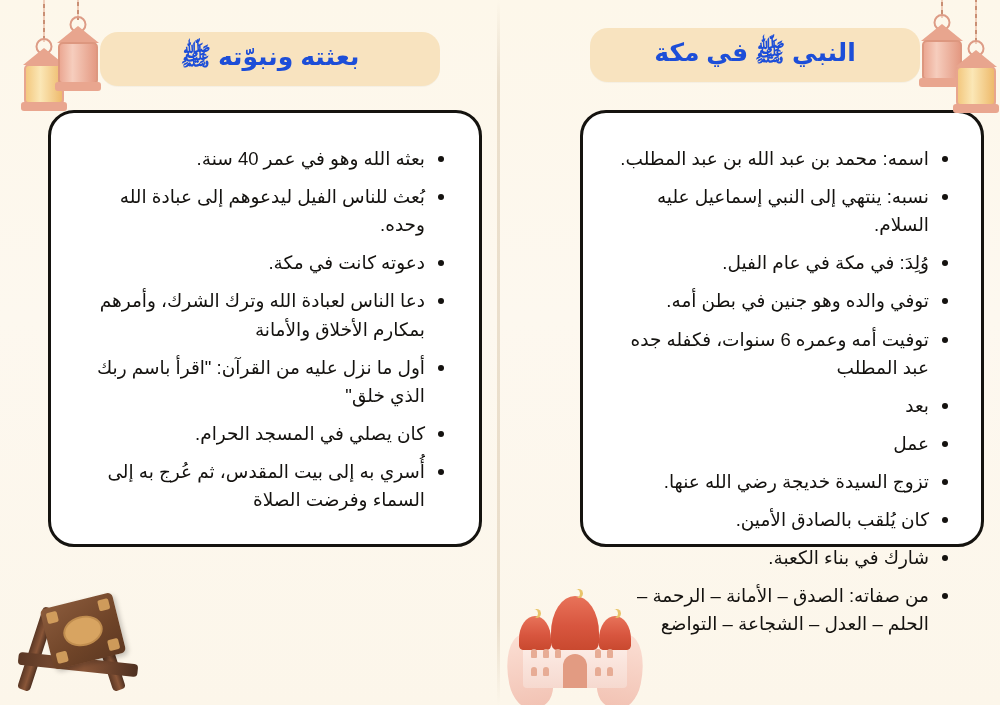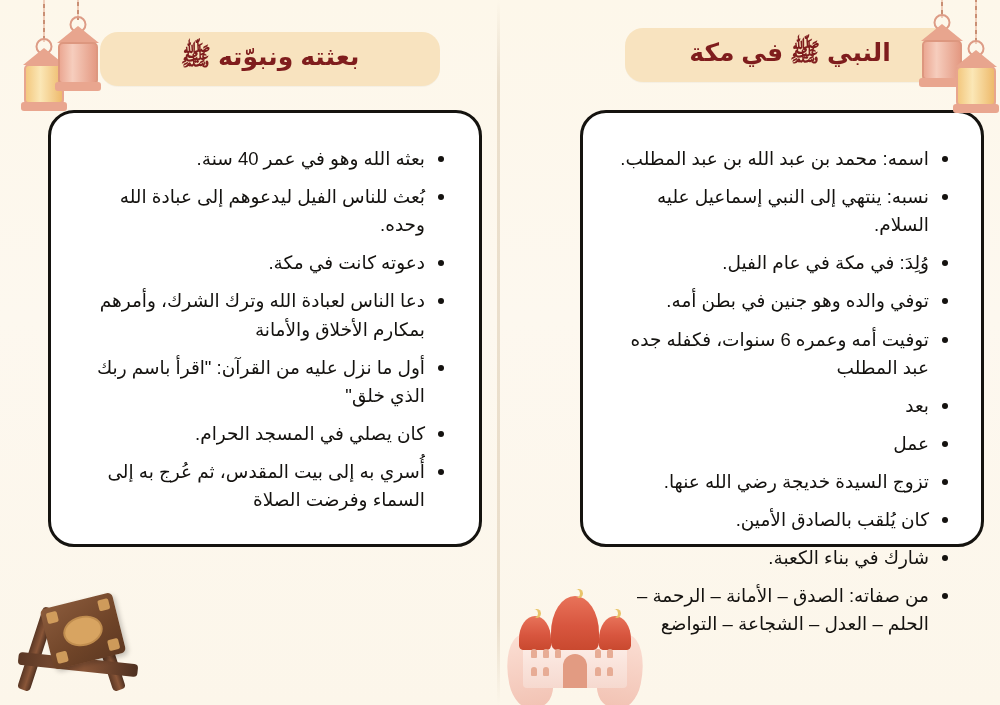--- a/index.html
+++ b/index.html
@@ -31,27 +31,27 @@
 
   
   .pill {
     position: absolute;
     height: 54px;
     border-radius: 18px;
     background: #f8e3bf;
     display: flex;
     align-items: center;
     justify-content: center;
-    color: #7f1d1d;
+    color: #1d4ed8;
     font-size: 25px;
     font-weight: bold;
     letter-spacing: .2px;
     box-shadow: 0 1px 0 rgba(0,0,0,.03);
   }
-  .pill.right { left: 625px; width: 330px; top: 28px; }
+  .pill.right { left: 590px; width: 330px; top: 28px; }
   .pill.left  { left: 100px; width: 340px; top: 32px; }
 
   
   .card {
     position: absolute;
     background: #ffffff;
     border: 3px solid #15130f;
     border-radius: 26px;
     box-sizing: border-box;
   }

